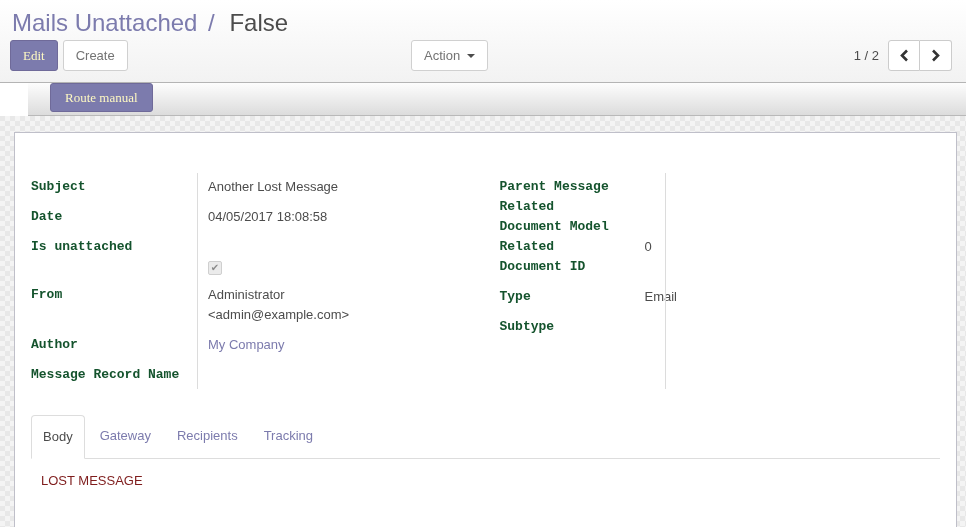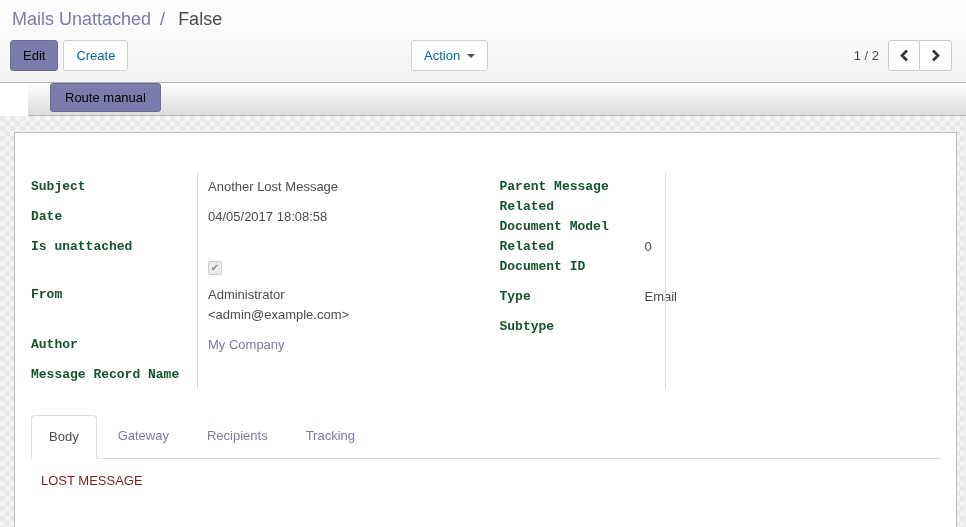--- a/index.html
+++ b/index.html
@@ -2,32 +2,32 @@
 <html><head>
 <meta charset="utf-8">
 <style>
   * { margin:0; padding:0; box-sizing:border-box; }
   html,body { width:966px; height:527px; overflow:hidden; background:#fff;
     font-family:"Liberation Sans", sans-serif; font-size:13px; color:#4c4c4c; }
 
   
   .header { height:83px; background:linear-gradient(#ffffff,#f2f2f2);
     border-bottom:1px solid #b4b4b4; position:relative; }
-  .breadcrumb { padding:9px 0 0 12px; font-size:18px; white-space:nowrap; }
+  .breadcrumb { padding:9px 0 0 12px; font-size:24px; white-space:nowrap; }
   .breadcrumb .bc-link { color:#7c7bad; cursor:pointer; text-decoration:none; }
   .breadcrumb .bc-sep { color:#7c7bad; margin:0 4px; }
   .breadcrumb .bc-current { color:#4c4c4c; margin-left:4px; }
 
   .btn-row { position:absolute; top:40px; left:10px; right:14px; height:31px;
     display:flex; align-items:center; }
   .btn { display:inline-flex; align-items:center; justify-content:center;
     height:31px; padding:0 12px; font-size:13px; border:1px solid #d0d0d0;
-    border-radius:3px; background:#fff; color:#0369a1; cursor:pointer; }
+    border-radius:3px; background:#fff; color:#737373; cursor:pointer; }
   .btn + .btn { margin-left:5px; }
-  .btn-primary { background:#7c7bad; border-color:#6f6a99; color:#000000; }
+  .btn-primary { background:#7c7bad; border-color:#6f6a99; color:#fef9c3;font-family:Liberation Serif, serif; }
   .action-btn { position:absolute; left:396px; top:0; }
   .caret { display:inline-block; width:0; height:0; margin-left:7px;
     border-left:4px solid transparent; border-right:4px solid transparent;
     border-top:4px solid #4c4c4c; }
 
   .pager { margin-left:auto; display:flex; align-items:center; }
   .pager-text { margin-right:9px; color:#4c4c4c; }
   .pager-group { display:flex; }
   .pager-btn { width:32px; height:31px; background:#fff; border:1px solid #ccc;
     display:flex; align-items:center; justify-content:center; cursor:pointer; }
@@ -61,21 +61,21 @@
   .group.right .row-label { width:134px; }
   .row-value { flex:1; padding-left:11px; color:#4c4c4c; white-space:pre-line; }
   .row-value .link { color:#7c7bad; cursor:pointer; }
   .checkbox { display:inline-flex; align-items:center; justify-content:center;
     width:14px; height:14px; margin-top:3px; background:#ebebeb;
     border:1px solid #cfcfcf; border-radius:2px; }
   .checkbox .check { color:#8b8b8b; font-size:10px; line-height:10px; }
 
   
   .tabs { margin-top:30px; display:flex; border-bottom:1px solid #ddd; }
-  .tab { padding:11px 17px; line-height:20px; color:#7c7bad; cursor:pointer;
+  .tab { padding:11px 11px; line-height:20px; color:#7c7bad; cursor:pointer;
     margin-bottom:-1px; margin-right:4px; }
   .tab.active { background:#fff; color:#4c4c4c; border:1px solid #ddd;
     border-bottom-color:#fff; border-radius:4px 4px 0 0; }
   .tab-panel { padding:12px 10px; color:#7f1d1d; line-height:20px; }
 </style>
 </head>
 <body>
 
 <div class="header">
   <div class="breadcrumb">

